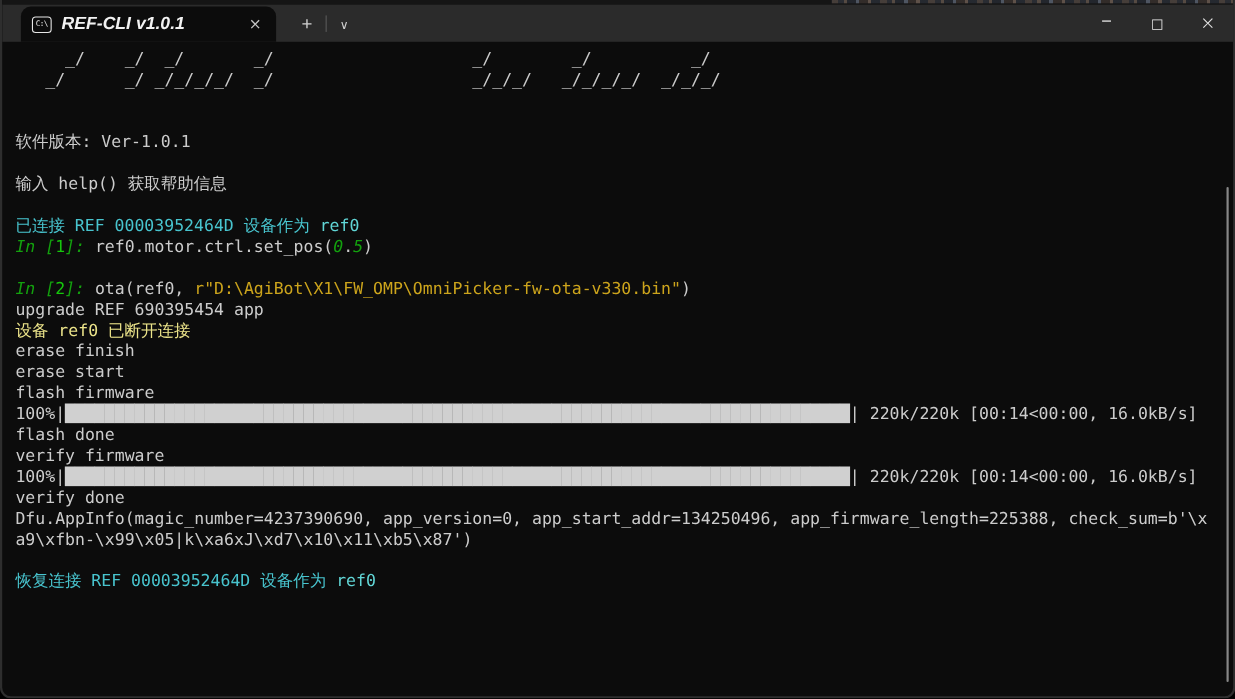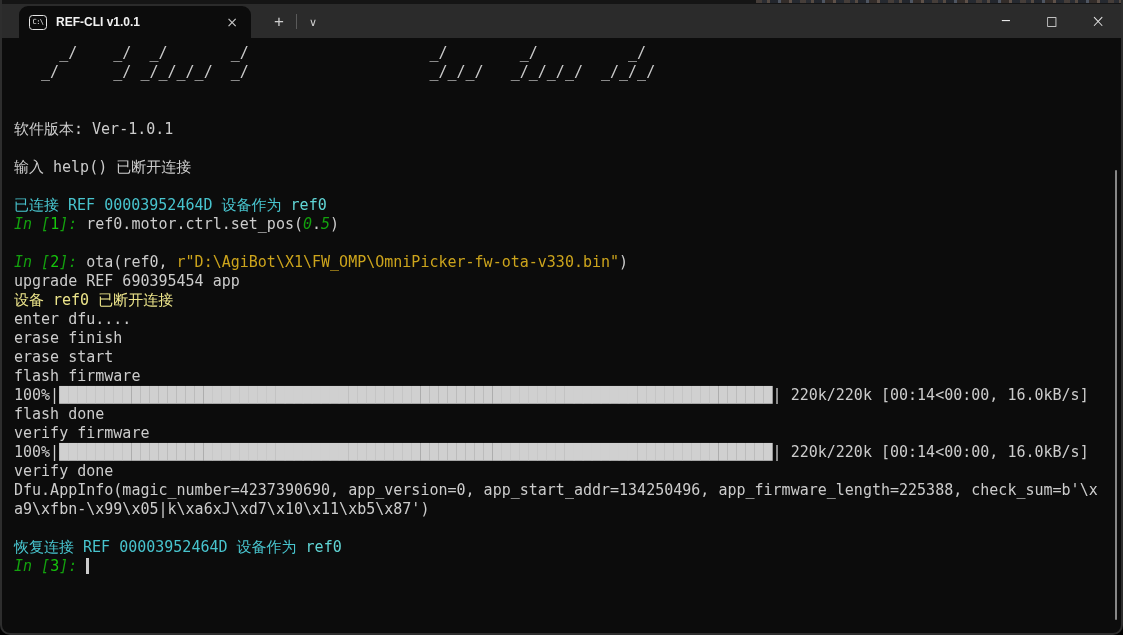--- a/index.html
+++ b/index.html
@@ -31,22 +31,22 @@
     background:var(--bg); border-radius:9px 9px 0 0;
     display:flex; align-items:center; padding:0 10px 0 10px;
   }
   .cmd-icon{
     width:18px; height:15px; border:1.5px solid #e6e6e6; border-radius:3.5px;
     color:#e6e6e6; font-family:"DejaVu Sans Mono",monospace; font-size:7px; line-height:7px;
     display:flex; align-items:center; justify-content:center; letter-spacing:-0.5px;
     flex:none;
   }
   .tab-title{
-    margin-left:9px; color:#f2f2f2; font-size:12px; font-weight:700;
-    white-space:nowrap; overflow:hidden; flex:1;
+    margin-left:9px; color:#f2f2f2; font-size:16px; font-weight:700;
+    white-space:nowrap; overflow:hidden; flex:1;font-style:italic;
   }
   .tab-close{
     color:#c5c5c5; font-size:14px; line-height:14px; width:18px; height:18px;
     display:flex; align-items:center; justify-content:center; flex:none;
     font-family:"DejaVu Sans", sans-serif;
   }
   .newtab-btn{
     width:30px; height:30px; margin-left:13px; margin-bottom:1px;
     display:flex; align-items:center; justify-content:center;
     color:#cfcfcf; font-size:17px; font-weight:300;
@@ -117,38 +117,36 @@
   </div>
 
   <div class="terminal">
     <div>
         <div class="line"><span class="c-fg">     _/    _/  _/       _/                    _/        _/          _/</span></div>
         <div class="line"><span class="c-fg">   _/      _/ _/_/_/_/  _/                    _/_/_/   _/_/_/_/  _/_/_/</span></div>
         <div class="line">&nbsp;</div>
         <div class="line">&nbsp;</div>
         <div class="line"><span class="c-fg">软件版本: Ver-1.0.1</span></div>
         <div class="line">&nbsp;</div>
-        <div class="line"><span class="c-fg">输入 help() 已断开连接</span></div>
+        <div class="line"><span class="c-fg">输入 help() 获取帮助信息</span></div>
         <div class="line">&nbsp;</div>
         <div class="line"><span class="c-cyan">已连接 REF 00003952464D 设备作为 </span><span class="c-cyan_bright bold">ref0</span></div>
         <div class="line"><span class="c-green">In [</span><span class="c-green_bright bold">1</span><span class="c-green">]: </span><span class="c-fg">ref0.motor.ctrl.set_pos(</span><span class="c-green">0</span><span class="c-fg">.</span><span class="c-green">5</span><span class="c-fg">)</span></div>
         <div class="line">&nbsp;</div>
         <div class="line"><span class="c-green">In [</span><span class="c-green_bright bold">2</span><span class="c-green">]: </span><span class="c-fg">ota(ref0, </span><span class="c-yellow">r"D:\AgiBot\X1\FW_OMP\OmniPicker-fw-ota-v330.bin"</span><span class="c-fg">)</span></div>
         <div class="line"><span class="c-fg">upgrade REF 690395454 app</span></div>
         <div class="line"><span class="c-pale_yellow">设备 </span><span class="c-pale_yellow bold">ref0</span><span class="c-pale_yellow"> 已断开连接</span></div>
-        <div class="line"><span class="c-fg">enter dfu....</span></div>
         <div class="line"><span class="c-fg">erase finish</span></div>
         <div class="line"><span class="c-fg">erase start</span></div>
         <div class="line"><span class="c-fg">flash firmware</span></div>
         <div class="line"><span class="c-fg">100%|</span><span class="c-bar">███████████████████████████████████████████████████████████████████████████████</span><span class="c-fg">| 220k/220k [00:14&lt;00:00, 16.0kB/s]</span></div>
         <div class="line"><span class="c-fg">flash done</span></div>
         <div class="line"><span class="c-fg">verify firmware</span></div>
         <div class="line"><span class="c-fg">100%|</span><span class="c-bar">███████████████████████████████████████████████████████████████████████████████</span><span class="c-fg">| 220k/220k [00:14&lt;00:00, 16.0kB/s]</span></div>
         <div class="line"><span class="c-fg">verify done</span></div>
         <div class="line"><span class="c-fg">Dfu.AppInfo(magic_number=4237390690, app_version=0, app_start_addr=134250496, app_firmware_length=225388, check_sum=b'\x</span></div>
         <div class="line"><span class="c-fg">a9\xfbn-\x99\x05|k\xa6xJ\xd7\x10\x11\xb5\x87')</span></div>
         <div class="line">&nbsp;</div>
         <div class="line"><span class="c-cyan">恢复连接 REF 00003952464D 设备作为 </span><span class="c-cyan_bright bold">ref0</span></div>
-        <div class="line"><span class="c-green">In [</span><span class="c-green_bright bold">3</span><span class="c-green">]: </span><span class="cursor"></span></div>
       </div>
     <div class="scroll-thumb"></div>
   </div>
 </div>
 
 </body></html>

